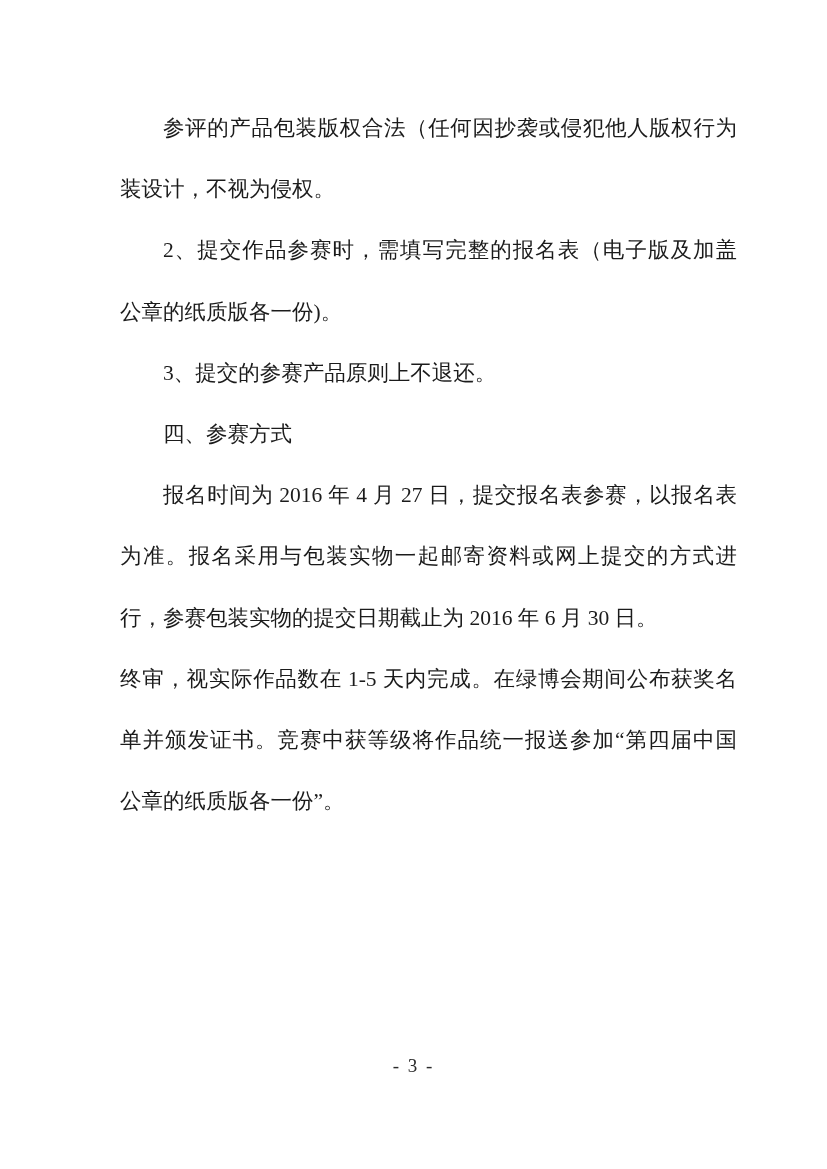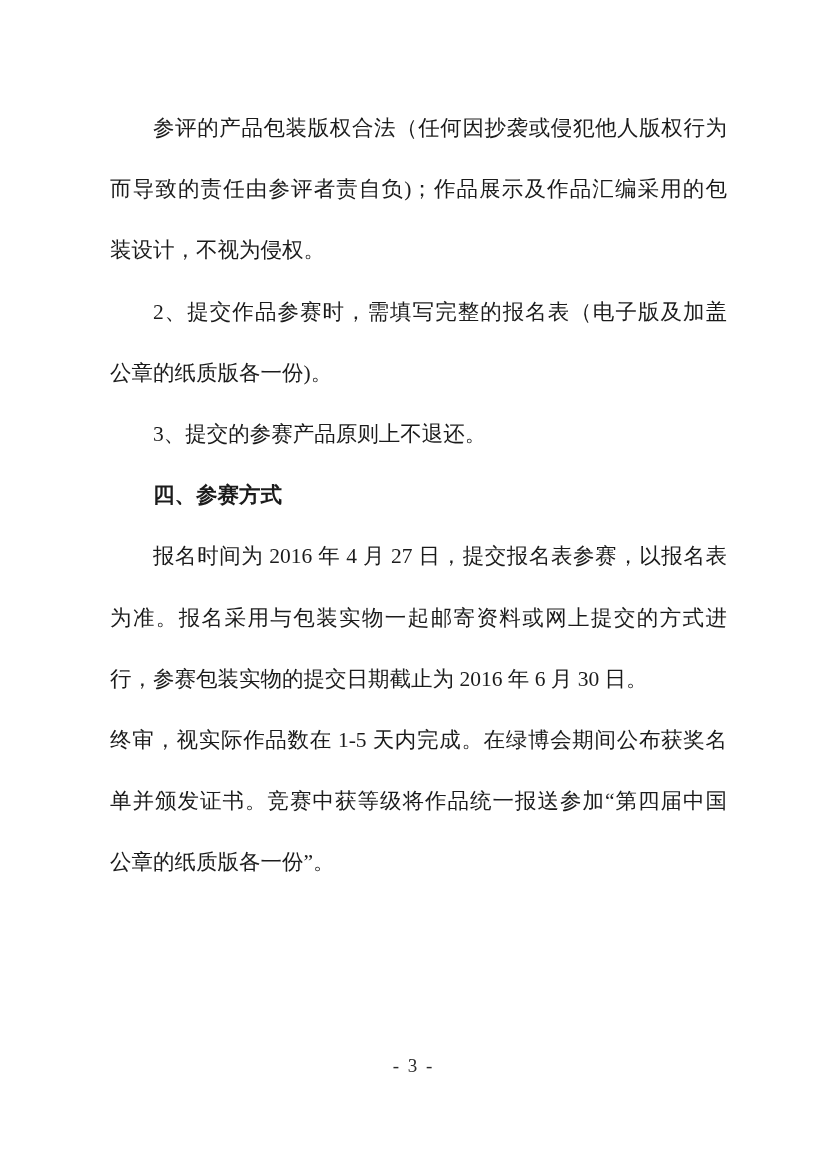--- a/index.html
+++ b/index.html
@@ -11,38 +11,38 @@
     position: relative;
     width: 827px;
     height: 1169px;
     background: #ffffff;
     overflow: hidden;
     font-family: "Liberation Serif", "DejaVu Serif", serif;
     color: #1b1b1b;
   }
   .content {
     position: absolute;
-    left: 110px;
+    left: 120px;
     top: 98px;
     width: 617px;
   }
   .para { margin: 0; padding: 0; }
   .line {
     height: 61.2px;
     line-height: 61.2px;
     font-size: 21.5px;
     white-space: normal;
     overflow: visible;
   }
   .line.indent { text-indent: 43px; }
   .line.just {
     text-align: justify;
     text-align-last: justify;
   }
-  .line.bold { font-weight: bold; }
+  .line.bold { font-weight: normal; }
   .pagenum {
     position: absolute;
     left: 0;
     right: 0;
     top: 1051px;
     height: 30px;
     line-height: 30px;
     text-align: center;
     font-size: 19px;
     letter-spacing: 2px;
@@ -50,21 +50,20 @@
   }
 </style>
 </head>
 <body>
 
 <div class="page">
   <div class="content">
 
     <div class="para">
       <div class="line indent just">参评的产品包装版权合法（任何因抄袭或侵犯他人版权行为</div>
-      <div class="line just">而导致的责任由参评者责自负)；作品展示及作品汇编采用的包</div>
       <div class="line">装设计，不视为侵权。</div>
     </div>
 
     <div class="para">
     </div>
 
     <div class="para">
       <div class="line indent just">2、提交作品参赛时，需填写完整的报名表（电子版及加盖</div>
       <div class="line">公章的纸质版各一份)。</div>
     </div>

